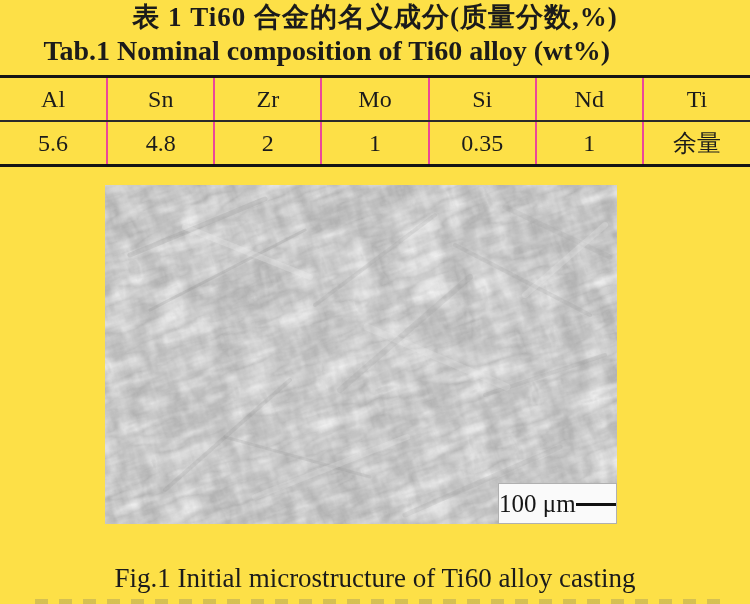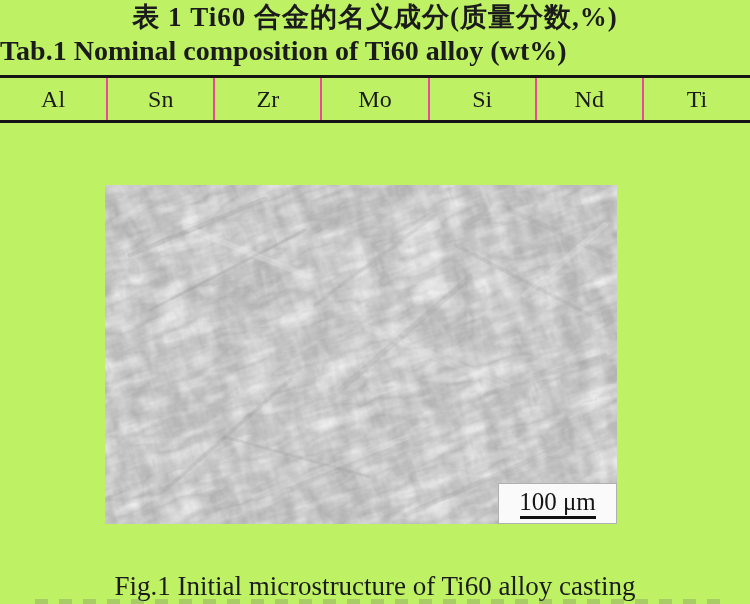--- a/index.html
+++ b/index.html
@@ -7,31 +7,31 @@
     width: 750px; height: 604px;
     background: #ffffff;
     font-family: "Liberation Serif", "DejaVu Serif", serif;
     color: #1b1b1b;
     position: relative;
     overflow: hidden;
   }
   .page {
     position: absolute; left: 0; top: 0;
     width: 750px; height: 604px;
-    background: #bef264;
+    background: #fde047;
   }
   .title-zh {
     position: absolute; top: 1px; left: 0; width: 750px;
     text-align: center; font-weight: bold;
     font-size: 27px; line-height: 33px;
     letter-spacing: 1px;
   }
   .title-en {
     position: absolute; top: 34px; left: 0; width: 610px;
-    text-align: left; font-weight: bold;
+    text-align: right; font-weight: bold;
     font-size: 28px; line-height: 34px;
   }
   table.comp {
     position: absolute; top: 75px; left: 0;
     width: 750px;
     border-collapse: collapse; table-layout: fixed;
     border-top: 3px solid #151515;
     border-bottom: 3px solid #151515;
     font-size: 24px;
     border-radius: 20px;
@@ -51,34 +51,34 @@
     overflow: hidden;
     box-shadow: inset 2px 0 3px rgba(0,0,0,0.18), inset 0 -1px 2px rgba(0,0,0,0.12);
   }
   .micro svg { display: block; position: absolute; left: 0; top: 0; }
   .scalebar {
     position: absolute; right: 0; bottom: 0;
     width: 119px; height: 41px;
     background: #fafafa;
     border: 1px solid #b0b0b0;
     box-sizing: border-box;
-    display: flex; flex-direction: column;
+    display: flex; flex-direction: row;
     align-items: center; justify-content: center;
   }
   .scalebar .lbl { font-size: 25px; line-height: 25px; color: #161616; white-space: nowrap; }
   .scalebar .bar { width: 76px; height: 3px; background: #111; margin-top: 2px; }
 
   .cap-zh {
     position: absolute; top: 528px; left: 0; width: 750px;
     text-align: center; font-size: 26px; line-height: 33px;
     letter-spacing: 1px;
   }
   .cap-en {
     position: absolute; top: 561px; left: 0; width: 750px;
-    text-align: center; font-size: 27px; line-height: 34px; margin-top: 8px;
+    text-align: center; font-size: 27px; line-height: 34px;
   }
   .crop-strip {
     position: absolute; top: 599px; left: 35px;
     width: 685px; height: 5px;
     opacity: 0.28;
     background: repeating-linear-gradient(90deg, #6f6f6f 0 13px, transparent 13px 24px);
   }
 </style>
 </head>
 <body>
@@ -91,20 +91,29 @@
   <table class="comp">
     <tbody>
       <tr class="hdr">
         <td>Al</td>
         <td>Sn</td>
         <td>Zr</td>
         <td>Mo</td>
         <td>Si</td>
         <td>Nd</td>
         <td>Ti</td>
+      </tr>
+      <tr>
+        <td>5.6</td>
+        <td>4.8</td>
+        <td>2</td>
+        <td>1</td>
+        <td>0.35</td>
+        <td>1</td>
+        <td>余量</td>
       </tr>
     </tbody>
   </table>
 
   <div class="micro">
     <svg width="512" height="339" viewBox="0 0 512 339">
       <defs>
         <filter id="tex" x="-20%" y="-20%" width="140%" height="140%" color-interpolation-filters="sRGB">
           <feTurbulence type="fractalNoise" baseFrequency="0.016 0.055" numOctaves="4" seed="7" result="n1"></feTurbulence>
           <feColorMatrix in="n1" type="saturate" values="0" result="g1"></feColorMatrix>

